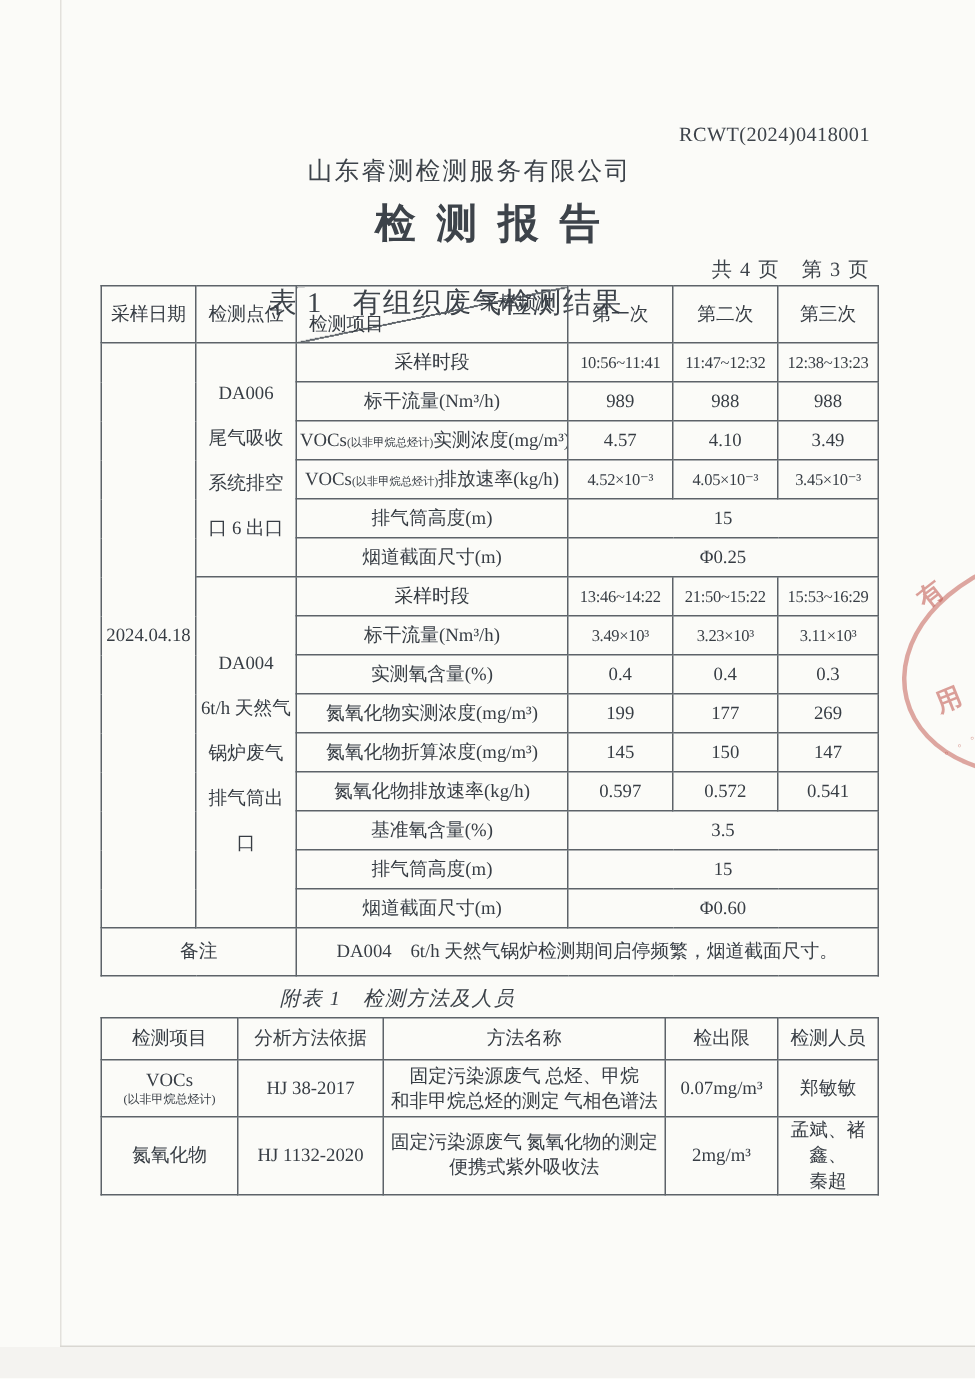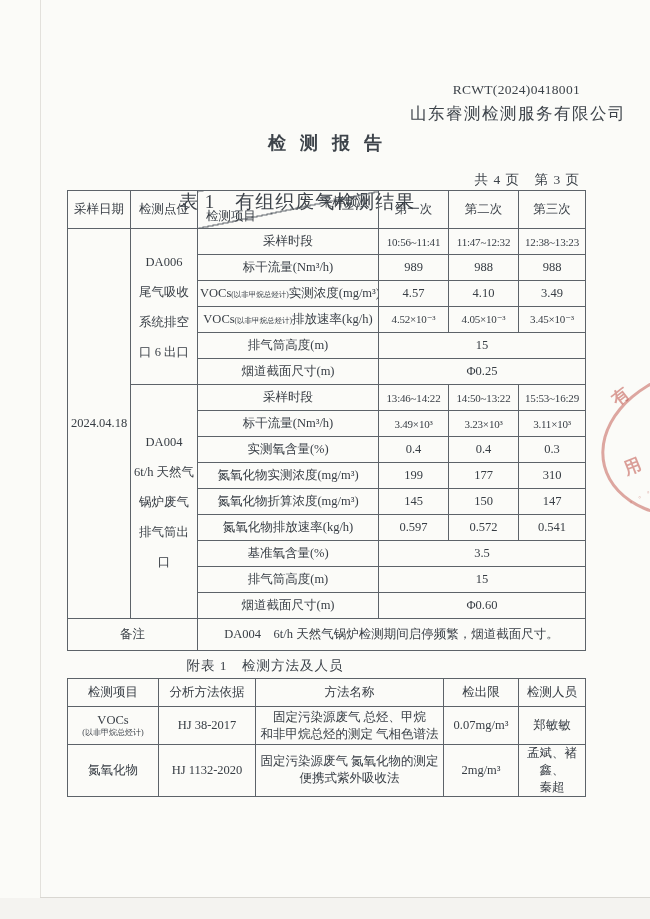--- a/index.html
+++ b/index.html
@@ -21,25 +21,25 @@
   .edge-left   { position: absolute; left: 40px; top: 0; width: 1px; height: 898px; background: #e3e1dc; }
   .edge-bottom { position: absolute; left: 40px; top: 897px; width: 610px; height: 1px; background: #d9d7d2; }
   .below-paper { position: absolute; left: 0; top: 898px; width: 650px; height: 21px; background: #f4f3f0; }
 
   .report-no {
     position: absolute; top: 82px; right: 70px;
     font-size: 13.5px; letter-spacing: 0.3px;
   }
   .company {
     position: absolute; top: 103px; left: 0; width: 626px;
-    text-align: right; font-size: 16.5px; letter-spacing: 1.5px;
+    text-align: center; font-size: 16.5px; letter-spacing: 1.5px;
   }
   .doc-title {
     position: absolute; top: 131px; left: 0; width: 650px;
-    text-align: center; font-size: 18px; font-weight: bold;
+    text-align: center; font-size: 27px; font-weight: bold;
     letter-spacing: 14px; padding-left: 14px;
   }
   .t1-caption {
     position: absolute; top: 189px; left: 67px; width: 460px;
     text-align: center; font-size: 19px; letter-spacing: 1px;
   }
   .t1-pageinfo {
     position: absolute; top: 171px; right: 70px;
     font-size: 13.5px; letter-spacing: 1px;
   }
@@ -58,21 +58,21 @@
   .main-table tr.h-head { height: 38px; margin-top: 28px; }
   .main-table tr.h-remark { height: 32px; }
 
   .methods-table { position: absolute; left: 67px; top: 678px; width: 518px; }
   .methods-table tr.h-head { height: 28px; }
   .methods-table tr.h-group { height: 27px; }
   .methods-table tr.h-data { height: 38px; }
 
   .t2-caption {
     position: absolute; top: 657px; left: 0; width: 530px;
-    text-align: center; font-size: 13.5px; letter-spacing: 1px;
+    text-align: center; font-size: 13.5px; letter-spacing: 1px; font-style: italic;
   }
 
   .diag {
     position: relative;
     background: linear-gradient(to bottom right,
       transparent calc(50% - 0.6px),
       #5d6369 calc(50% - 0.6px),
       #5d6369 calc(50% + 0.6px),
       transparent calc(50% + 0.6px));
   }
@@ -193,40 +193,40 @@
 
     <tr>
       <td rowspan="9" class="point-cell">
         <div>DA004</div>
         <div>6t/h 天然气</div>
         <div>锅炉废气</div>
         <div>排气筒出口</div>
       </td>
       <td>采样时段</td>
       <td class="t-time nowrap">13:46~14:22</td>
-      <td class="t-time nowrap">14:50~13:22</td>
+      <td class="t-time nowrap">21:50~15:22</td>
       <td class="t-time nowrap">15:53~16:29</td>
     </tr>
     <tr>
       <td>标干流量(Nm³/h)</td>
       <td class="t-time">3.49×10³</td>
       <td class="t-time">3.23×10³</td>
       <td class="t-time">3.11×10³</td>
     </tr>
     <tr>
       <td>实测氧含量(%)</td>
       <td>0.4</td>
       <td>0.4</td>
       <td>0.3</td>
     </tr>
     <tr>
       <td>氮氧化物实测浓度(mg/m³)</td>
       <td>199</td>
       <td>177</td>
-      <td>310</td>
+      <td>269</td>
     </tr>
     <tr>
       <td>氮氧化物折算浓度(mg/m³)</td>
       <td>145</td>
       <td>150</td>
       <td>147</td>
     </tr>
     <tr>
       <td>氮氧化物排放速率(kg/h)</td>
       <td>0.597</td>

